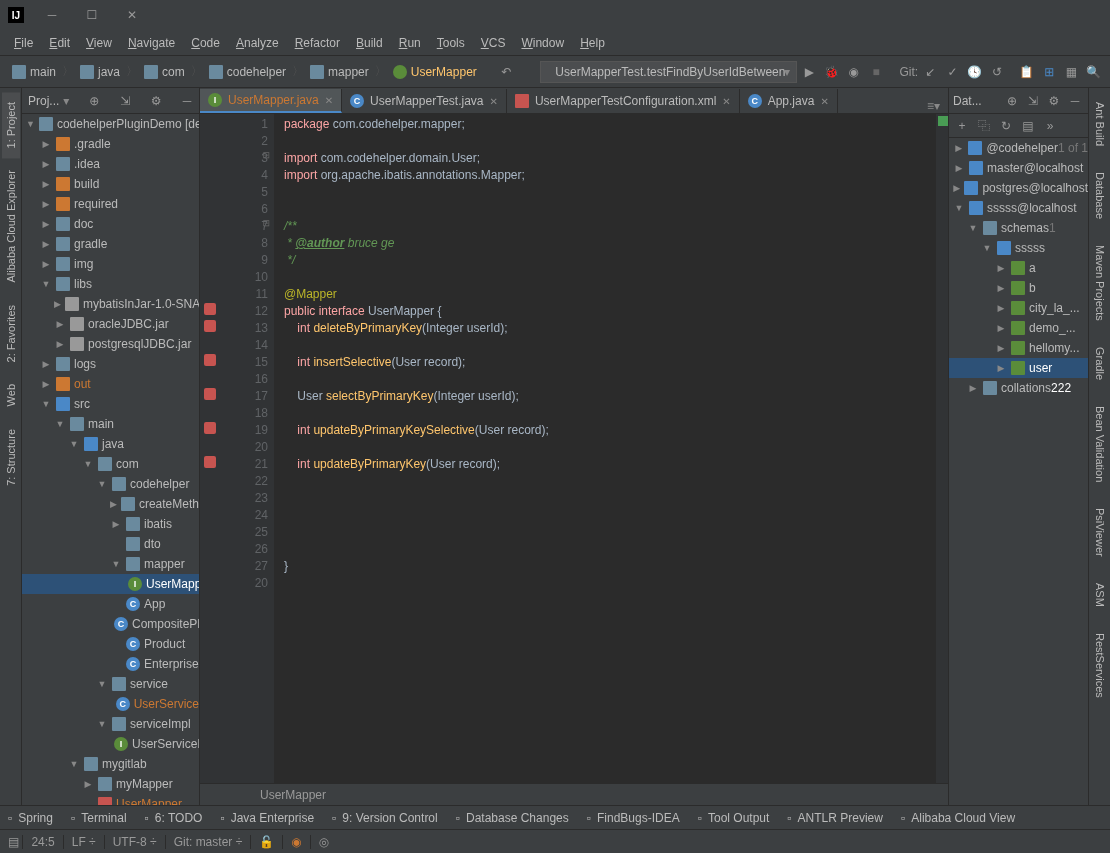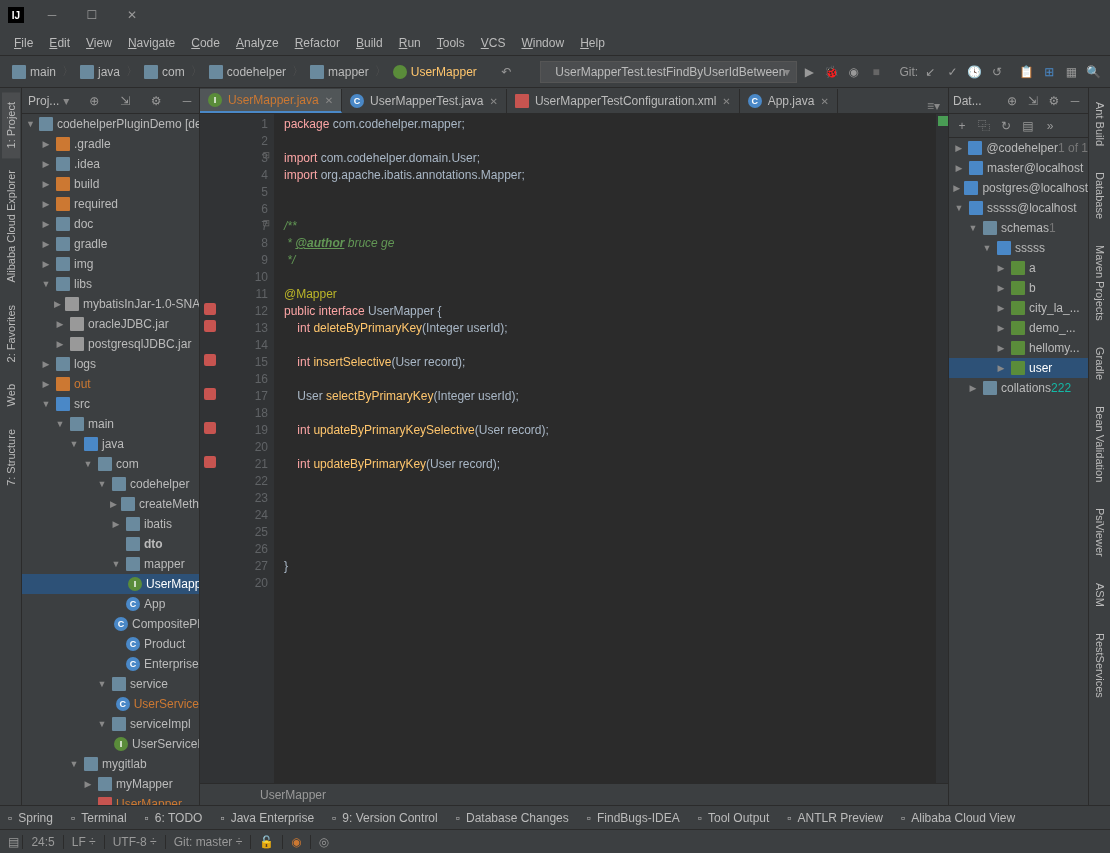--- a/index.html
+++ b/index.html
@@ -283,21 +283,21 @@
         <div class="node" style="padding-left: 88px;">
           <span class="arr">▶</span>
           <span class="ico ico-folder"></span>
           <span class="lbl" style="">createMethod</span>
         </div>
         <div class="node" style="padding-left: 88px;">
           <span class="arr">▶</span>
           <span class="ico ico-folder"></span>
           <span class="lbl" style="">ibatis</span>
         </div>
-        <div class="node" style="padding-left: 88px; font-weight: bold;">
+        <div class="node" style="padding-left: 88px;">
           <span class="arr"></span>
           <span class="ico ico-folder"></span>
           <span class="lbl" style="">dto</span>
         </div>
         <div class="node" style="padding-left: 88px;">
           <span class="arr">▼</span>
           <span class="ico ico-folder"></span>
           <span class="lbl" style="">mapper</span>
         </div>
         <div class="node sel" style="padding-left: 102px;">
@@ -549,21 +549,21 @@
         </div>
         <div class="node sel" style="padding-left: 46px;">
           <span class="arr">▶</span>
           <span class="ico ico-tbl"></span>
           <span class="lbl" style="">user</span>
         </div>
         <div class="node" style="padding-left: 18px;">
           <span class="arr">▶</span>
           <span class="ico ico-folder"></span>
           <span class="lbl" style="">collations</span> 
-          <span style="color:#14b8a6">222</span>
+          <span style="color:#ffffff">222</span>
         </div>
       </div>
   </div>
 
   <div class="rightstrip" id="rightstrip">
       <div class="vtab">Ant Build</div>
       <div class="vtab active">Database</div>
       <div class="vtab">Maven Projects</div>
       <div class="vtab">Gradle</div>
       <div class="vtab">Bean Validation</div>

